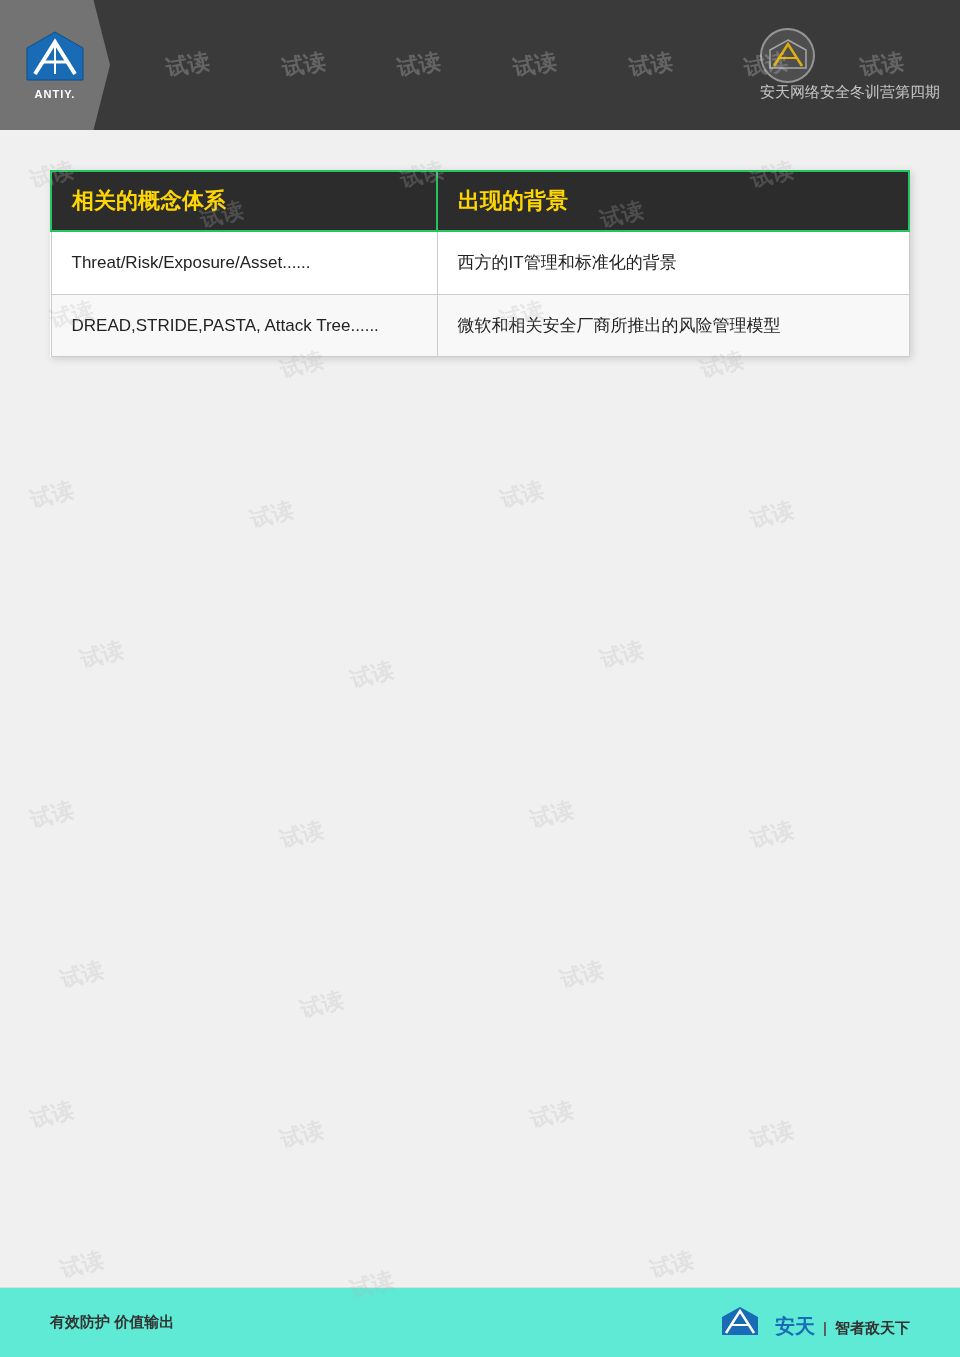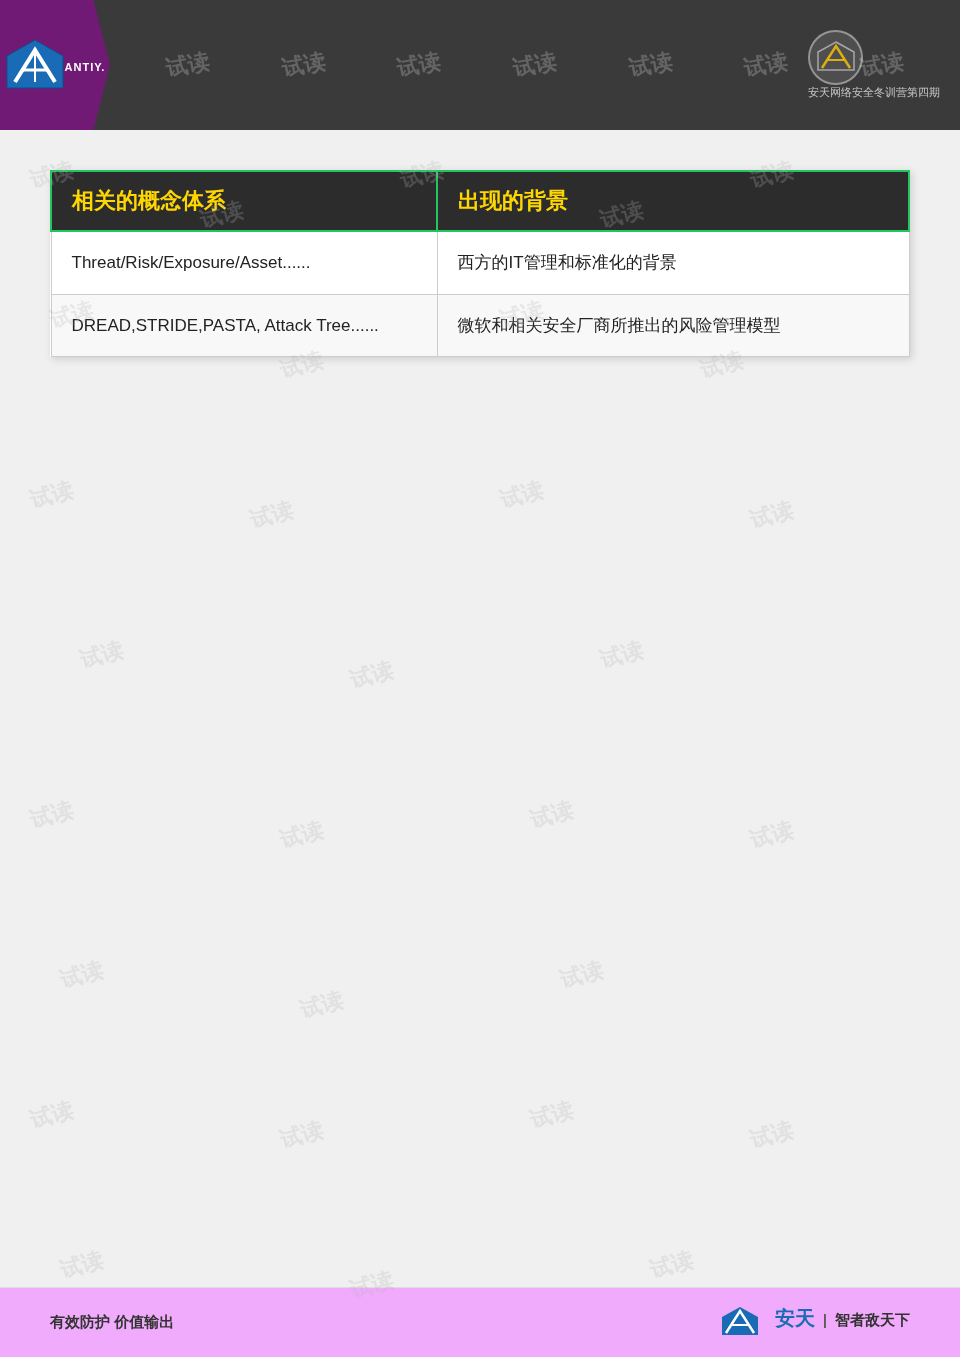--- a/index.html
+++ b/index.html
@@ -35,23 +35,23 @@
       width: 100%;
       height: 130px;
       background: #3a3a3a;
       position: relative;
       display: flex;
       align-items: center;
     }
     .header-logo-area {
       width: 110px;
       height: 130px;
-      background: #701a75;
-      display: flex;
-      flex-direction: row;
+      background: #737373;
+      display: flex;
+      flex-direction: column;
       align-items: center;
       justify-content: center;
       position: relative;
       clip-path: polygon(0 0, 85% 0, 100% 50%, 85% 100%, 0 100%);
     }
     .logo-icon {
       width: 60px;
       height: 55px;
     }
     .logo-text {
@@ -86,21 +86,21 @@
       height: 55px;
       border-radius: 50%;
       background: rgba(255,255,255,0.1);
       border: 2px solid rgba(255,255,255,0.4);
       display: flex;
       align-items: center;
       justify-content: center;
     }
     .right-logo-text {
       color: rgba(255,255,255,0.7);
-      font-size: 11px;
+      font-size: 15px;
       margin-top: 0;
       text-align: right;
     }
 
     
     .main-content {
       padding: 40px 50px 30px 50px;
     }
 
     
@@ -141,35 +141,35 @@
       width: 55%;
     }
 
     
     .footer {
       position: absolute;
       bottom: 0;
       left: 0;
       right: 0;
       height: 70px;
-      background: #f0abfc;
+      background: #5eead4;
       display: flex;
       align-items: center;
       justify-content: space-between;
       padding: 0 50px;
       border-top: 1px solid #ddd;
     }
     .footer-text {
       font-size: 15px;
       color: #333;
       font-weight: bold;
     }
     .footer-logo {
       display: flex;
-      align-items: flex-start;
+      align-items: flex-end;
       gap: 15px;
     }
     .footer-logo-icon {
       width: 40px;
       height: 35px;
     }
     .footer-logo-text {
       font-size: 18px;
       font-weight: bold;
       color: #222;

